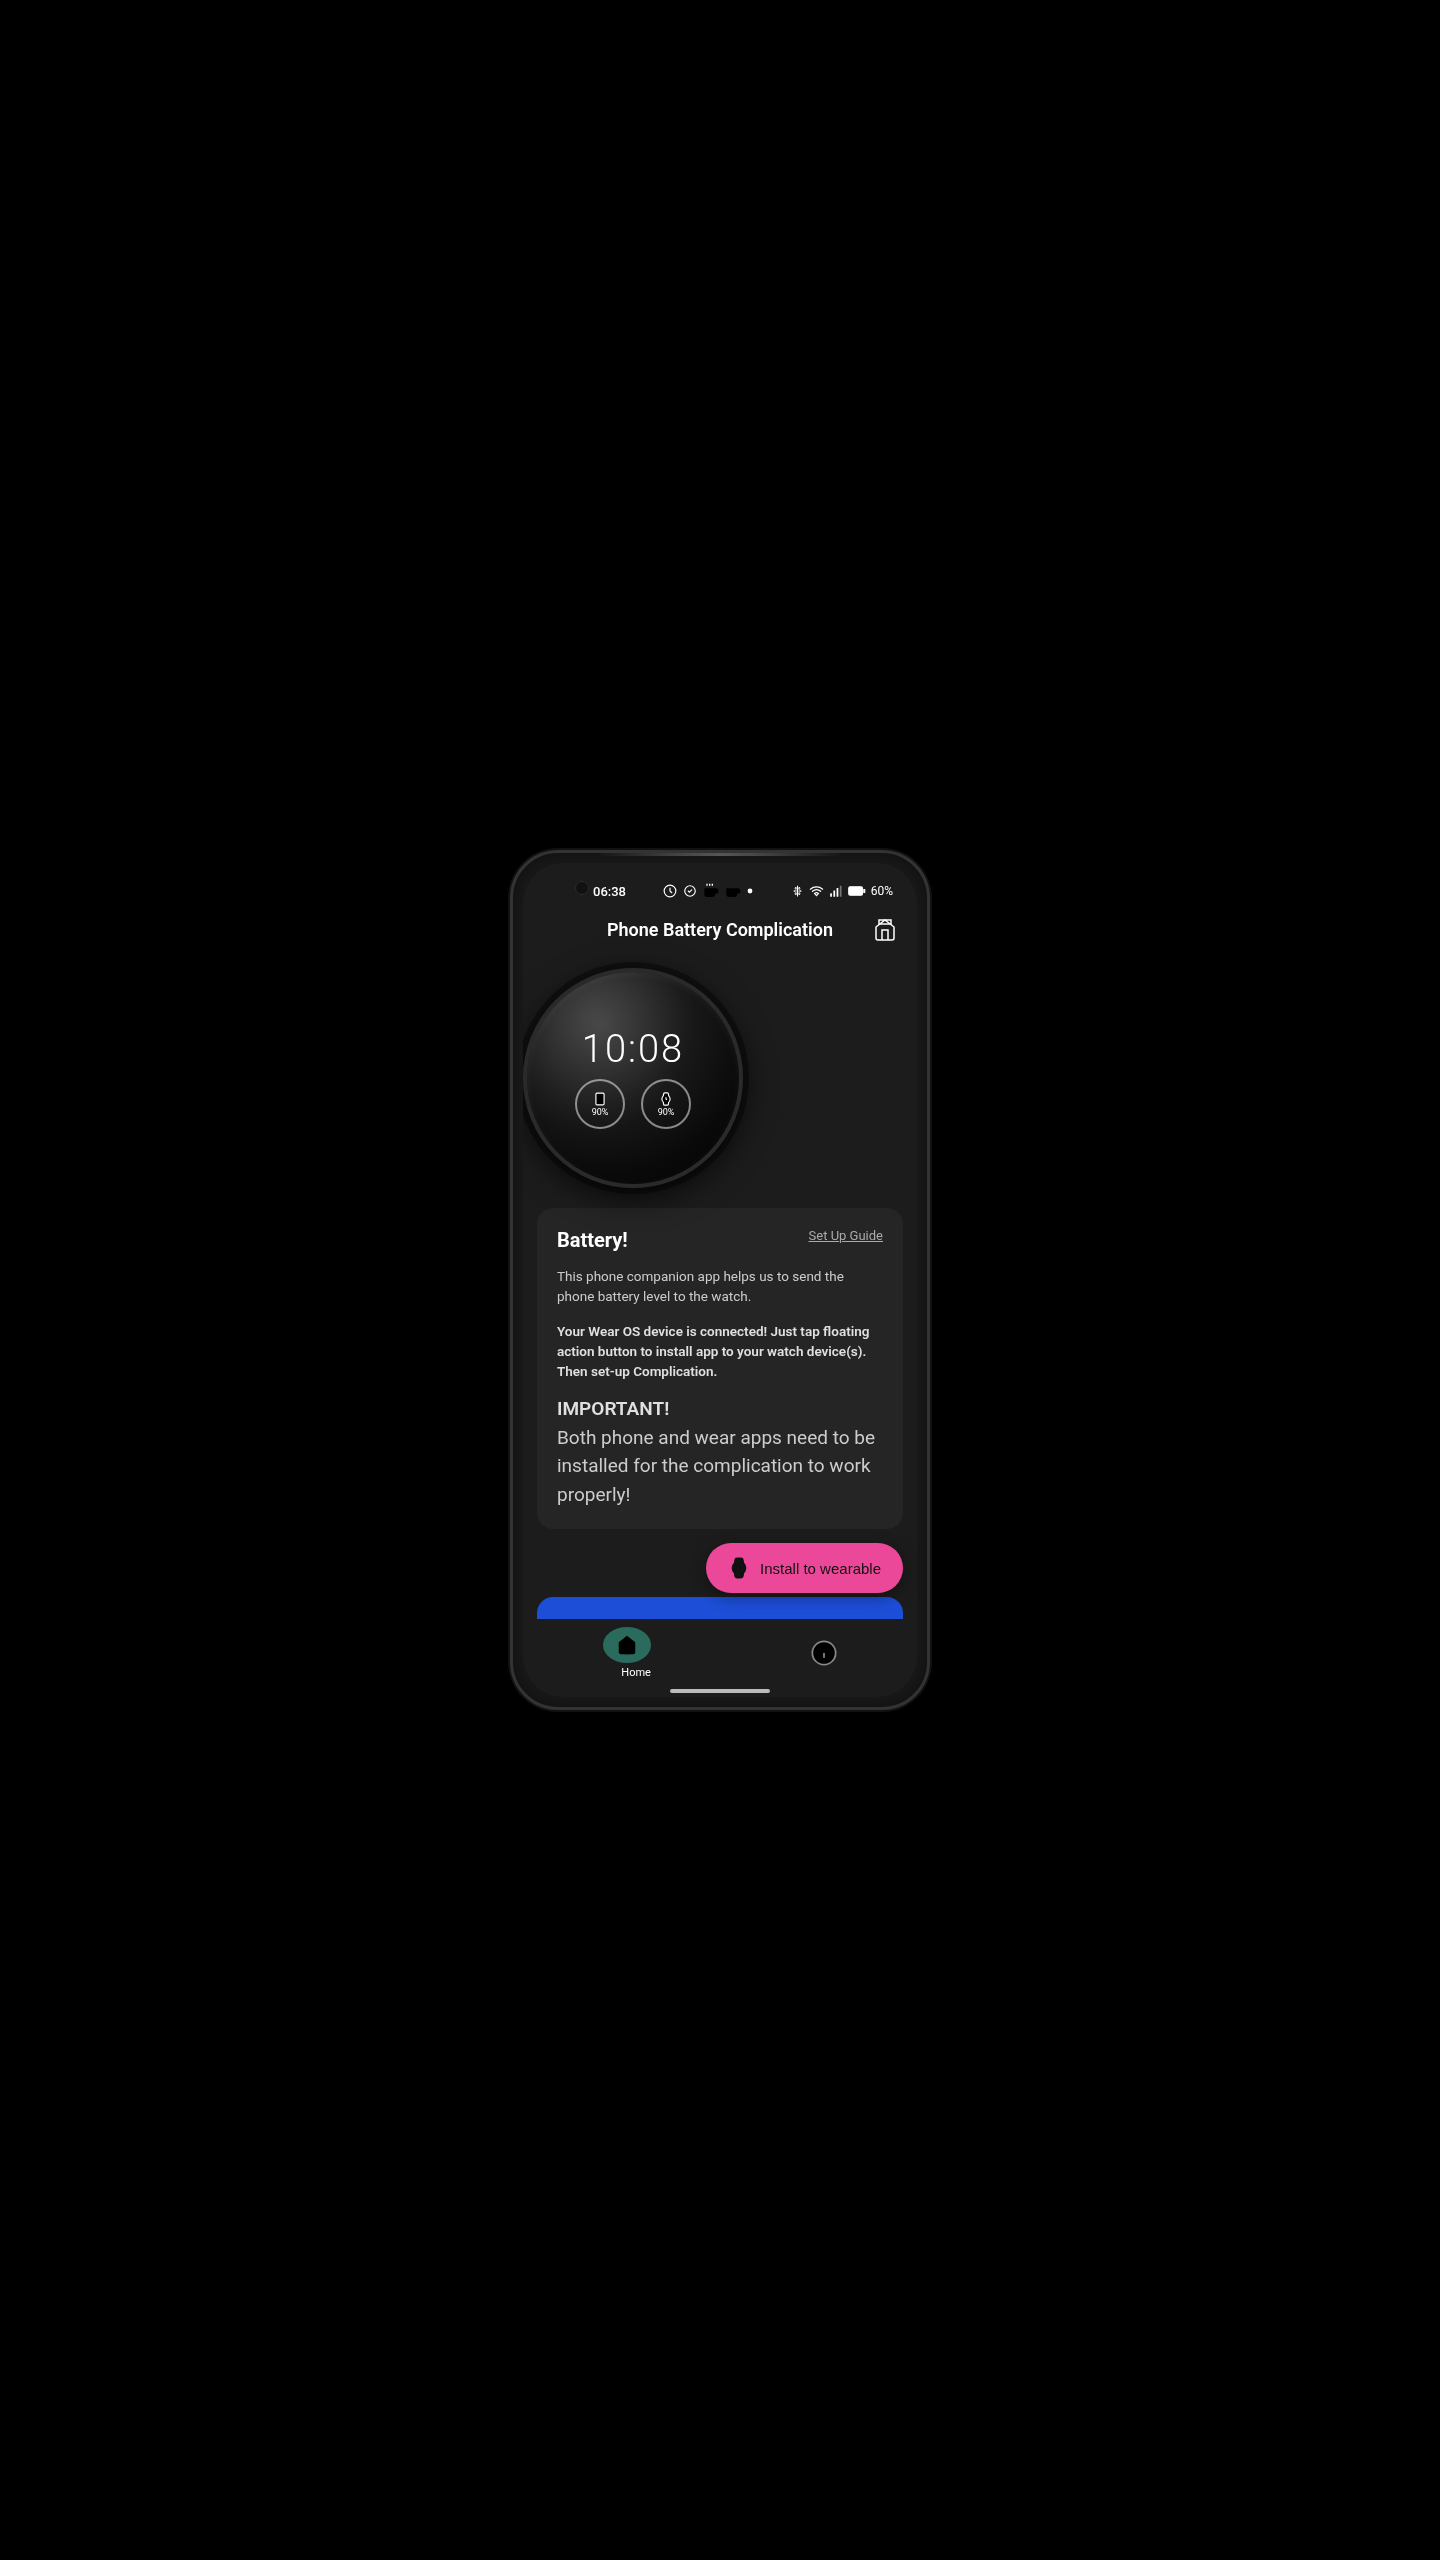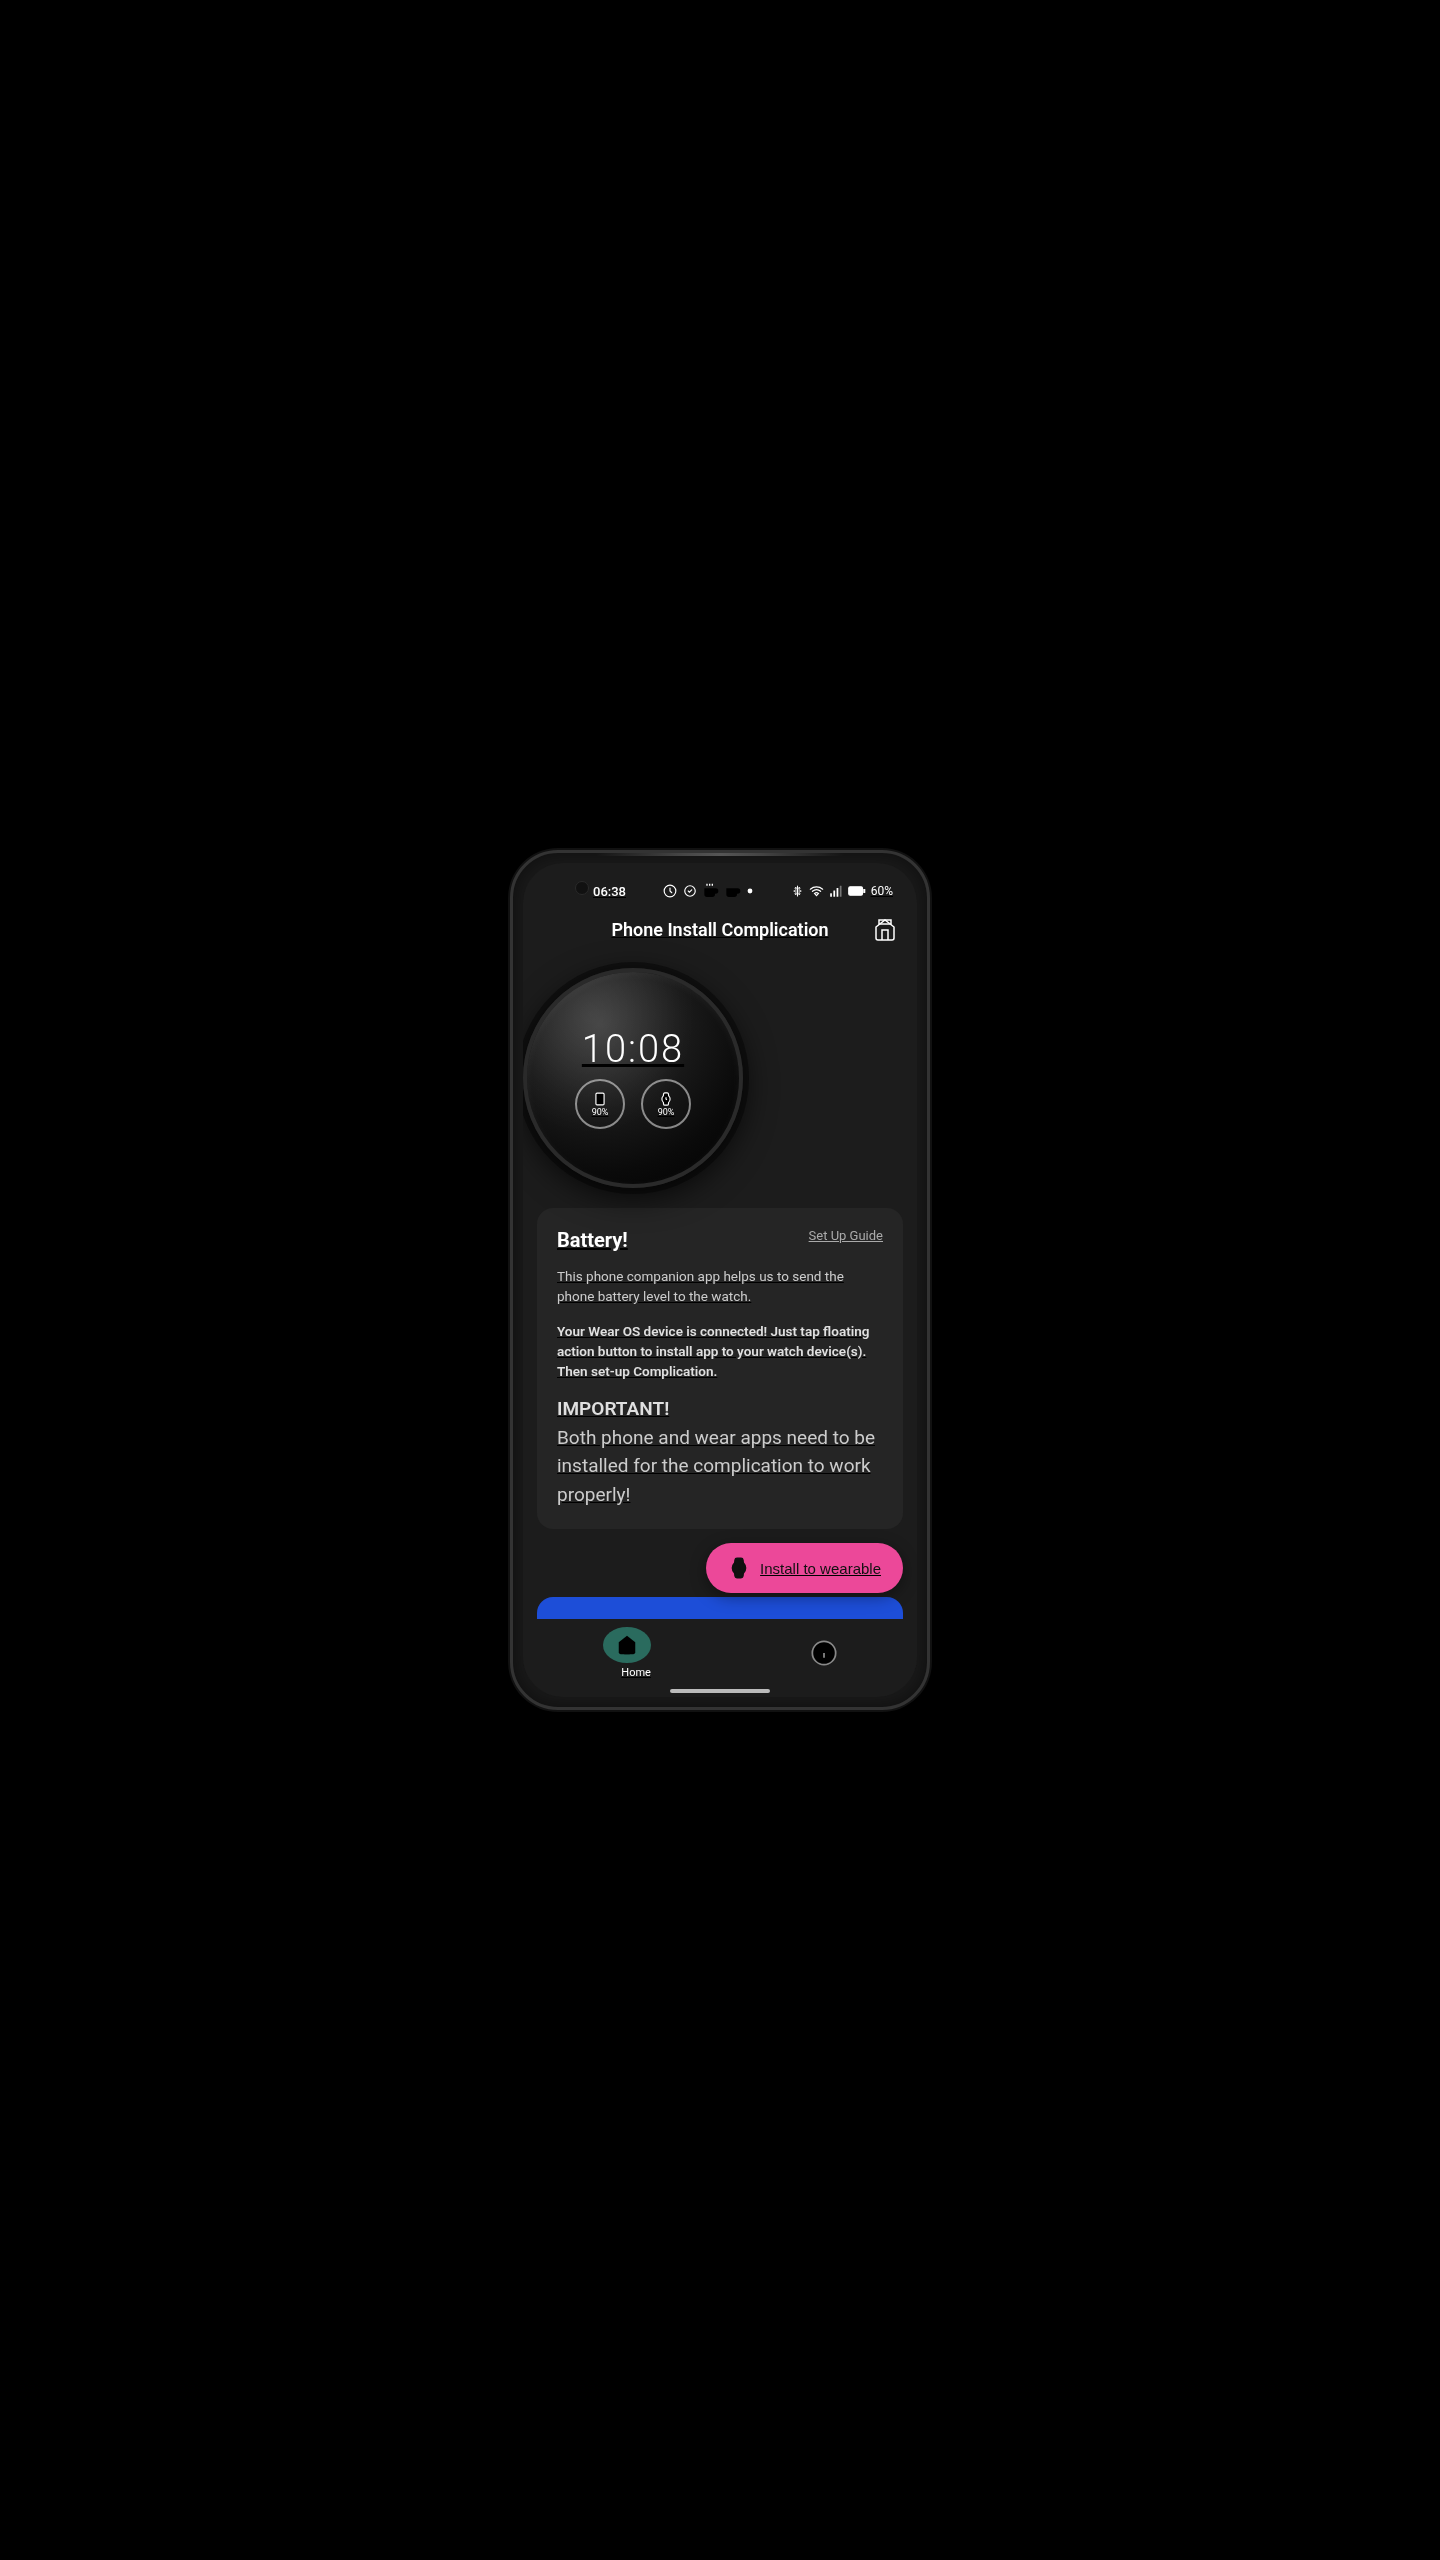--- a/index.html
+++ b/index.html
@@ -49,21 +49,20 @@
       position: absolute;
       top: 10px;
       left: 10px;
       right: 10px;
       bottom: 10px;
       background: #1c1c1c;
       border-radius: 40px;
       overflow: hidden;
       display: flex;
       flex-direction: column;
-      text-decoration: underline;
     }
 
     
     .camera-notch {
       position: absolute;
       top: 18px;
       left: 52px;
       width: 14px;
       height: 14px;
       background: #111;
@@ -395,21 +394,21 @@
         <svg width="18" height="12" viewBox="0 0 26 14" fill="none">
             <rect x="1" y="1" width="20" height="12" rx="2" stroke="white" stroke-width="1.5"></rect>
             <rect x="22" y="4" width="3" height="6" rx="1" fill="white"></rect>
             <rect x="2" y="2" width="12" height="10" rx="1" fill="white"></rect>
           </svg>
         <span style="color:#fff;font-size:12px;">60%</span>
       </div>
     </div>
 
     <div class="app-header">
-      <span class="app-title">Phone Install Complication</span>
+      <span class="app-title">Phone Battery Complication</span>
       <div class="header-icon">
         <svg width="24" height="24" viewBox="0 0 24 24" fill="white">
           <path d="M3 9l9-7 9 7v11a2 2 0 0 1-2 2H5a2 2 0 0 1-2-2V9z" stroke="white" stroke-width="1.5" fill="none"></path>
           <polyline points="9 22 9 12 15 12 15 22" stroke="white" stroke-width="1.5" fill="none"></polyline>
           <path d="M6 2h12v4H6z" stroke="white" stroke-width="1.5" fill="none"></path>
         </svg>
       </div>
     </div>
 
     <div class="watch-container">

